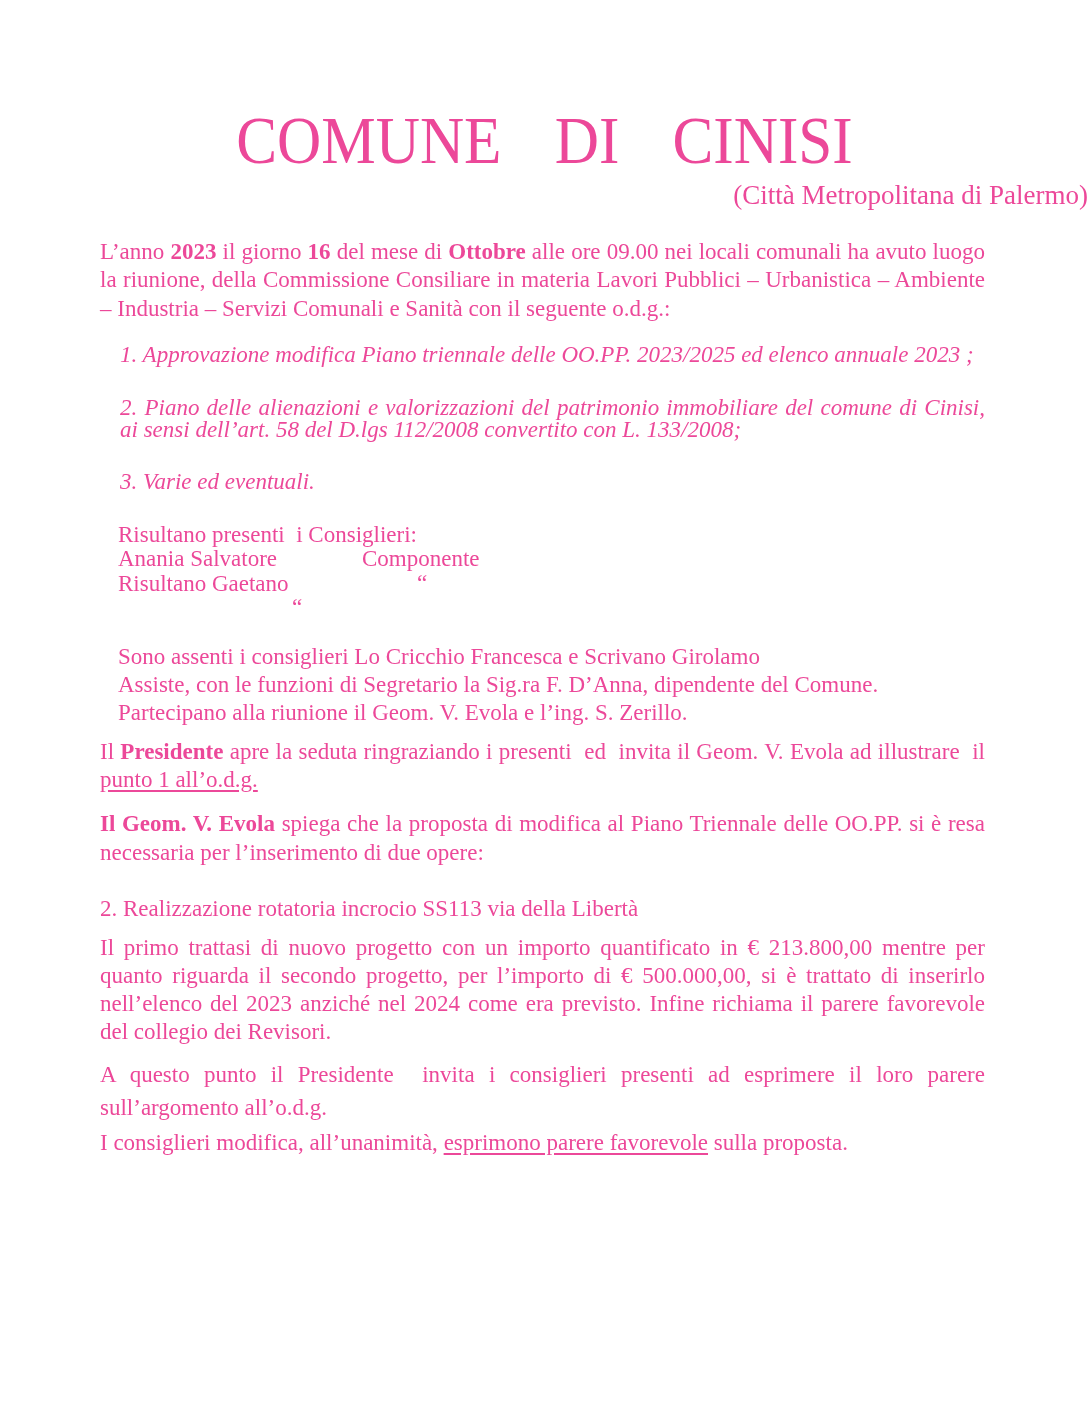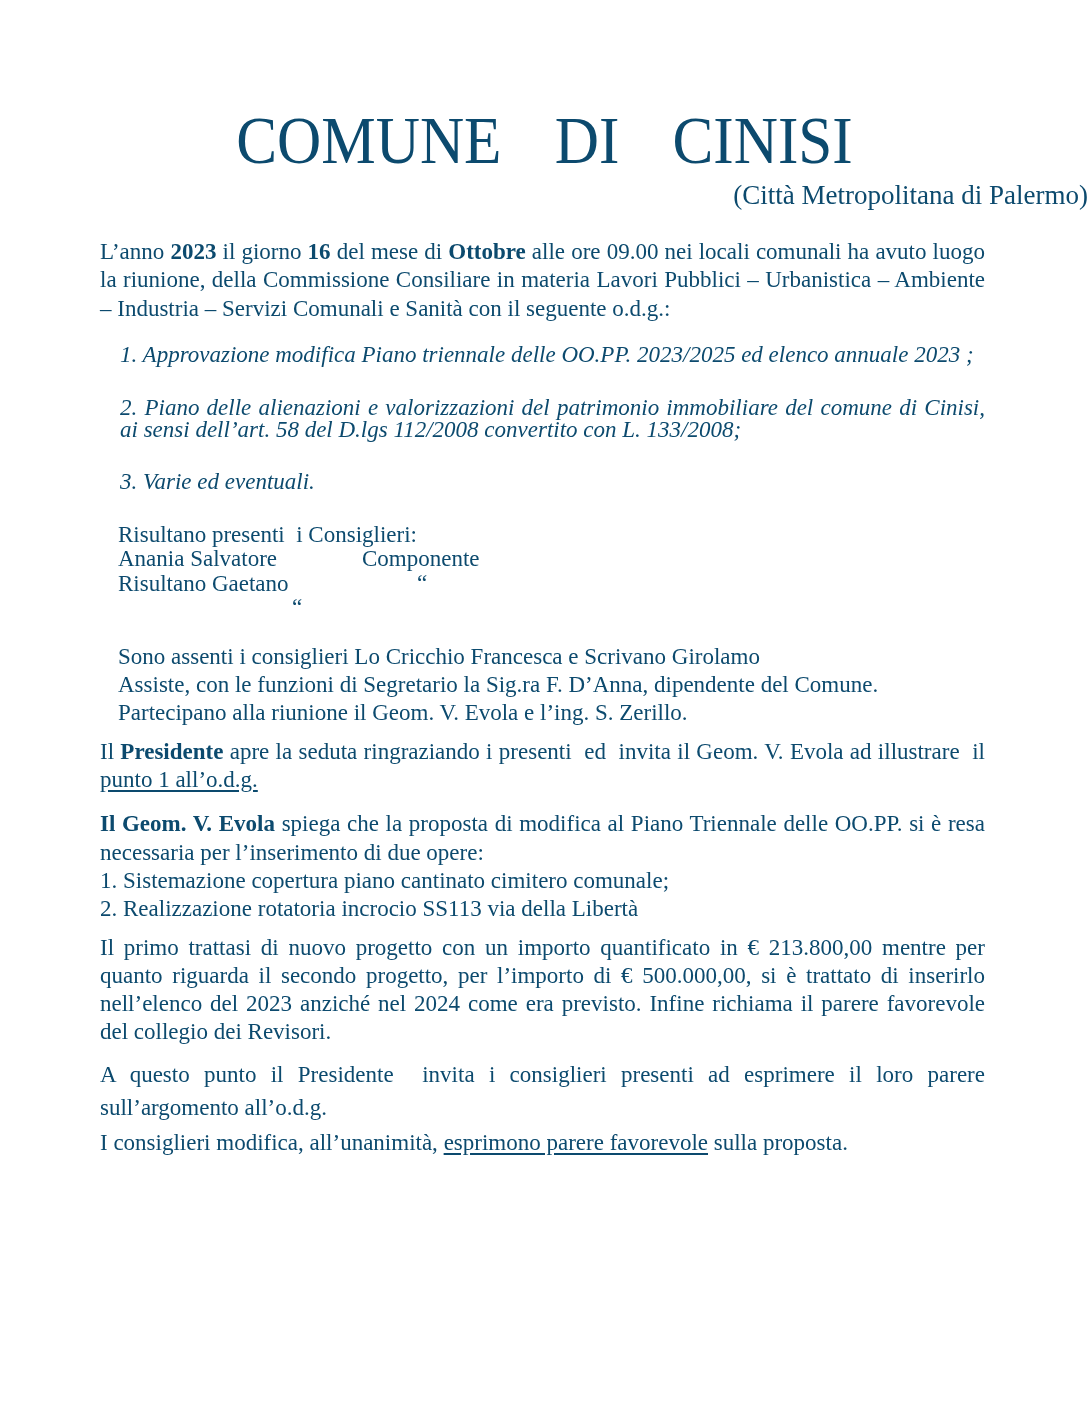--- a/index.html
+++ b/index.html
@@ -3,21 +3,21 @@
 <meta charset="utf-8">
 <style>
   html, body { margin: 0; padding: 0; background: #ffffff; }
   .page {
     position: relative;
     width: 1088px;
     height: 1408px;
     background: #ffffff;
     font-family: "Liberation Serif", serif;
     font-size: 23px;
-    color: #0c4a6e;
+    color: #ec4899;
     overflow: hidden;
   }
   .doc-title {
     margin: 106px 0 0 0;
     text-align: center;
     font-size: 68px;
     line-height: 68px;
     font-weight: normal;
     white-space: nowrap;
   }
@@ -105,21 +105,21 @@
   </div>
 
   <div class="absent">
     <div>Sono assenti i consiglieri Lo Cricchio Francesca e Scrivano Girolamo</div>
     <div>Assiste, con le funzioni di Segretario la Sig.ra F. D’Anna, dipendente del Comune.</div>
     <div>Partecipano alla riunione il Geom. V. Evola e l’ing. S. Zerillo.</div>
   </div>
 
   <div class="para president-para"><span>Il </span><span class="b">Presidente</span><span> apre la seduta ringraziando i presenti&nbsp; ed&nbsp; invita il Geom. V. Evola ad illustrare&nbsp; il</span><span class="u"> punto 1 all’o.d.g.</span></div>
 
-  <div class="para geom-para"><span class="b">Il Geom. V. Evola</span><span> spiega che la proposta di modifica al Piano Triennale delle OO.PP. si è resa necessaria per l’inserimento di due opere:</span><br><span>1. Sistemazione copertura piano cantinato cimitero comunale;</span><br><span>2. Realizzazione rotatoria incrocio SS113 via della Libertà</span></div>
+  <div class="para geom-para"><span class="b">Il Geom. V. Evola</span><span> spiega che la proposta di modifica al Piano Triennale delle OO.PP. si è resa necessaria per l’inserimento di due opere:</span><br><br><span>2. Realizzazione rotatoria incrocio SS113 via della Libertà</span></div>
 
   <div class="para cost-para">Il primo trattasi di nuovo progetto con un importo quantificato in € 213.800,00 mentre per quanto riguarda il secondo progetto, per l’importo di € 500.000,00, si è trattato di inserirlo nell’elenco del 2023 anziché nel 2024 come era previsto. Infine richiama il parere favorevole del collegio dei Revisori.</div>
 
   <div class="para invite-para">A questo punto il Presidente&nbsp; invita i consiglieri presenti ad esprimere il loro parere sull’argomento all’o.d.g.</div>
 
   <div class="para final-para"><span>I consiglieri modifica, all’unanimità, </span><span class="u">esprimono parere favorevole</span><span> sulla proposta.</span></div>
 
 </div>
 
 </body></html>

